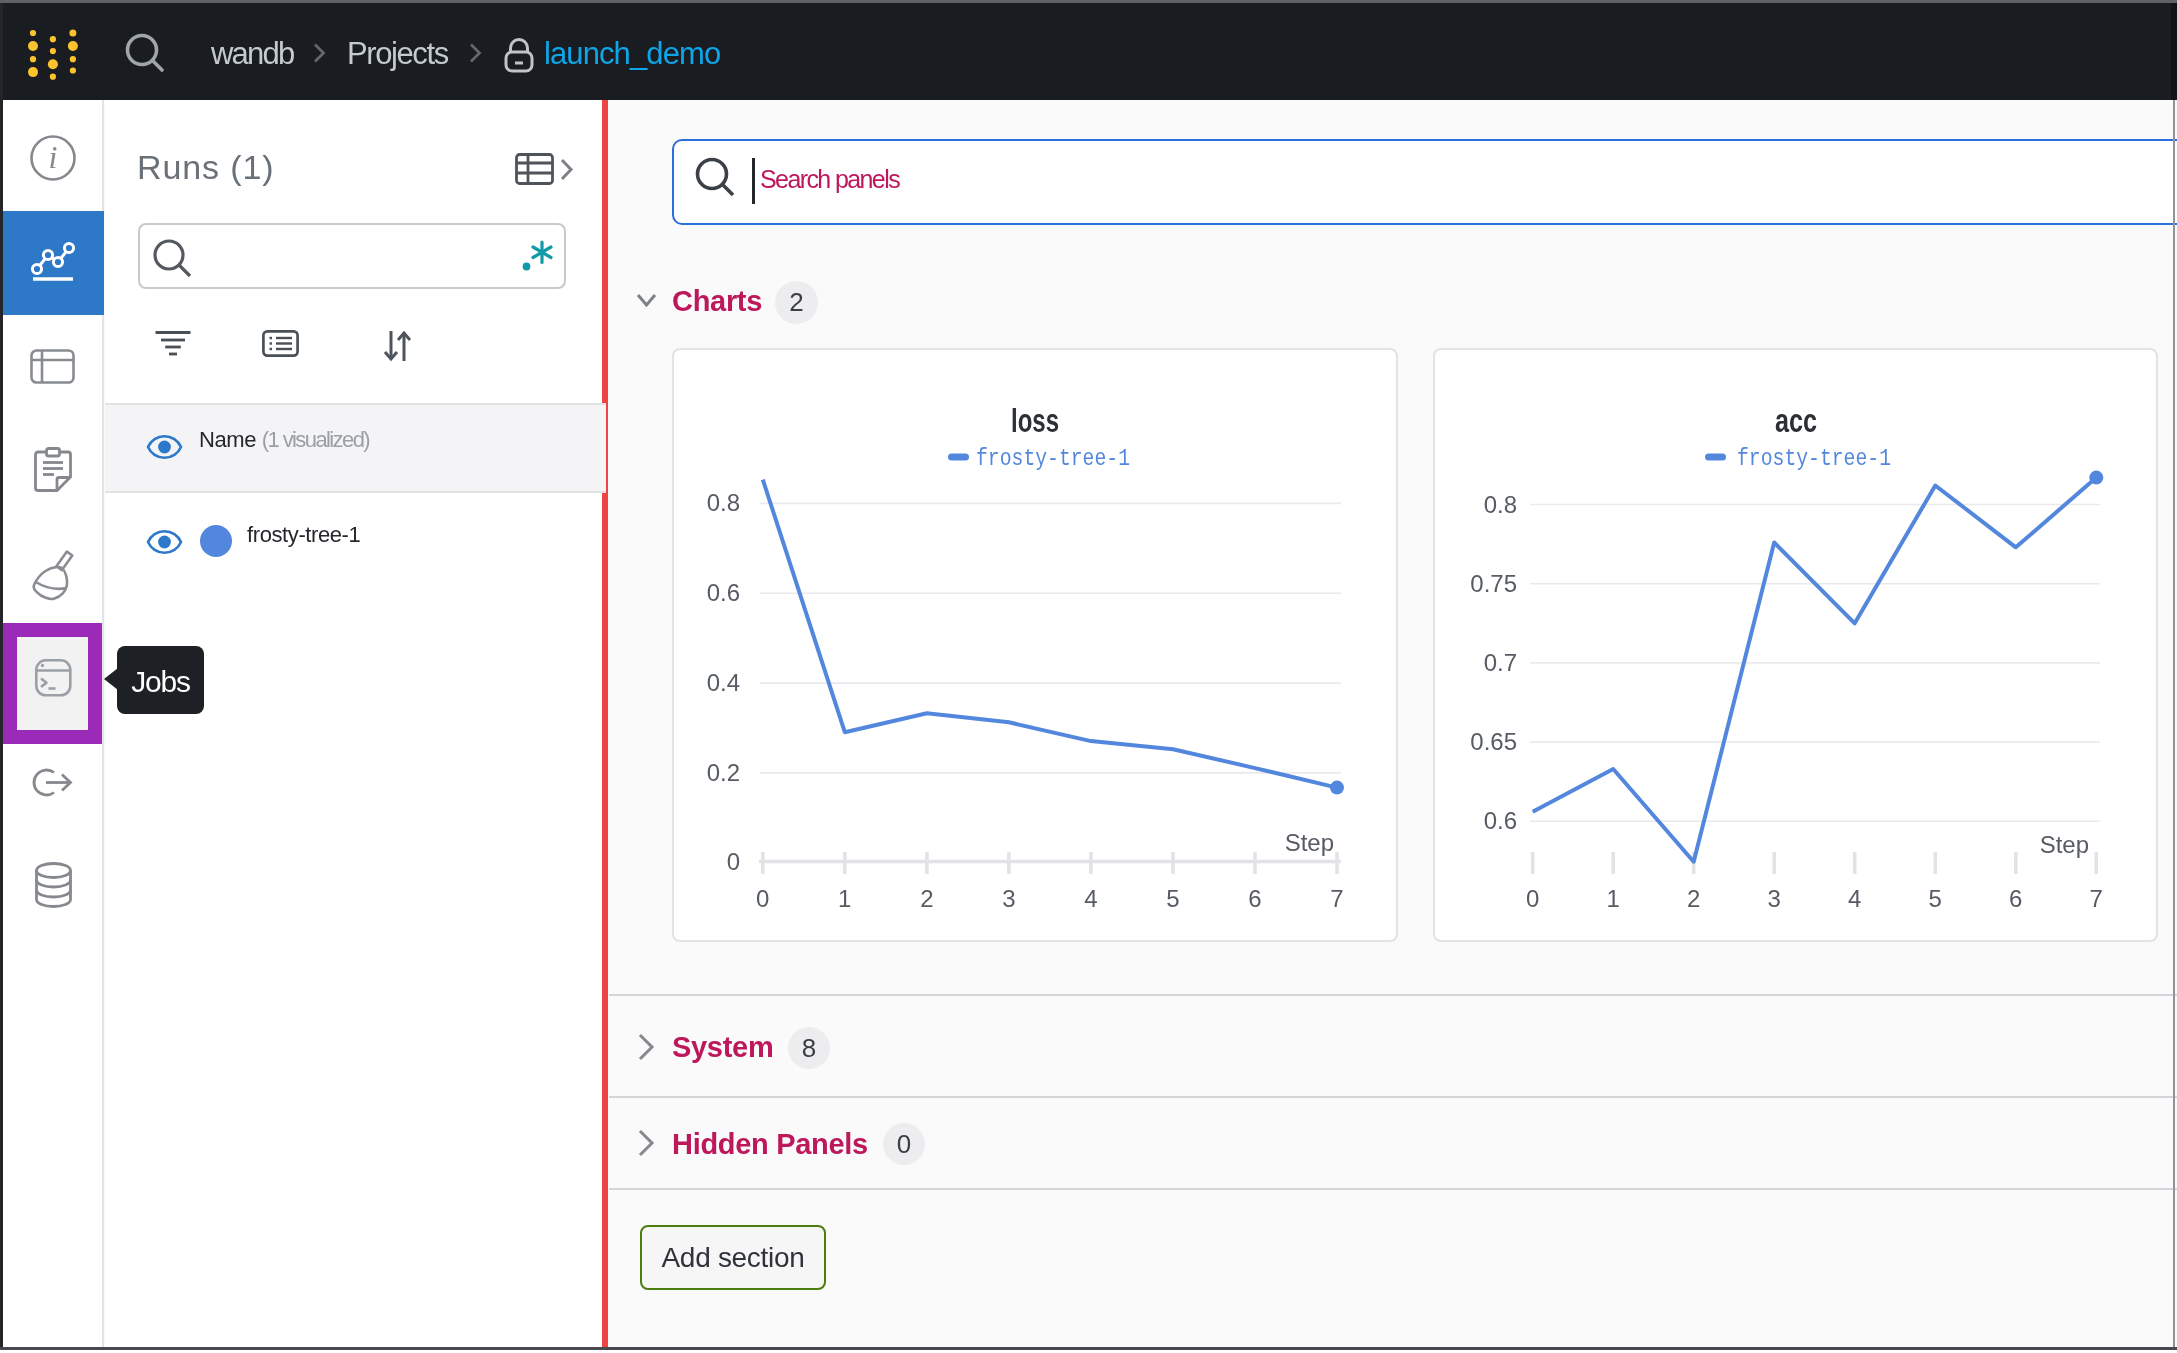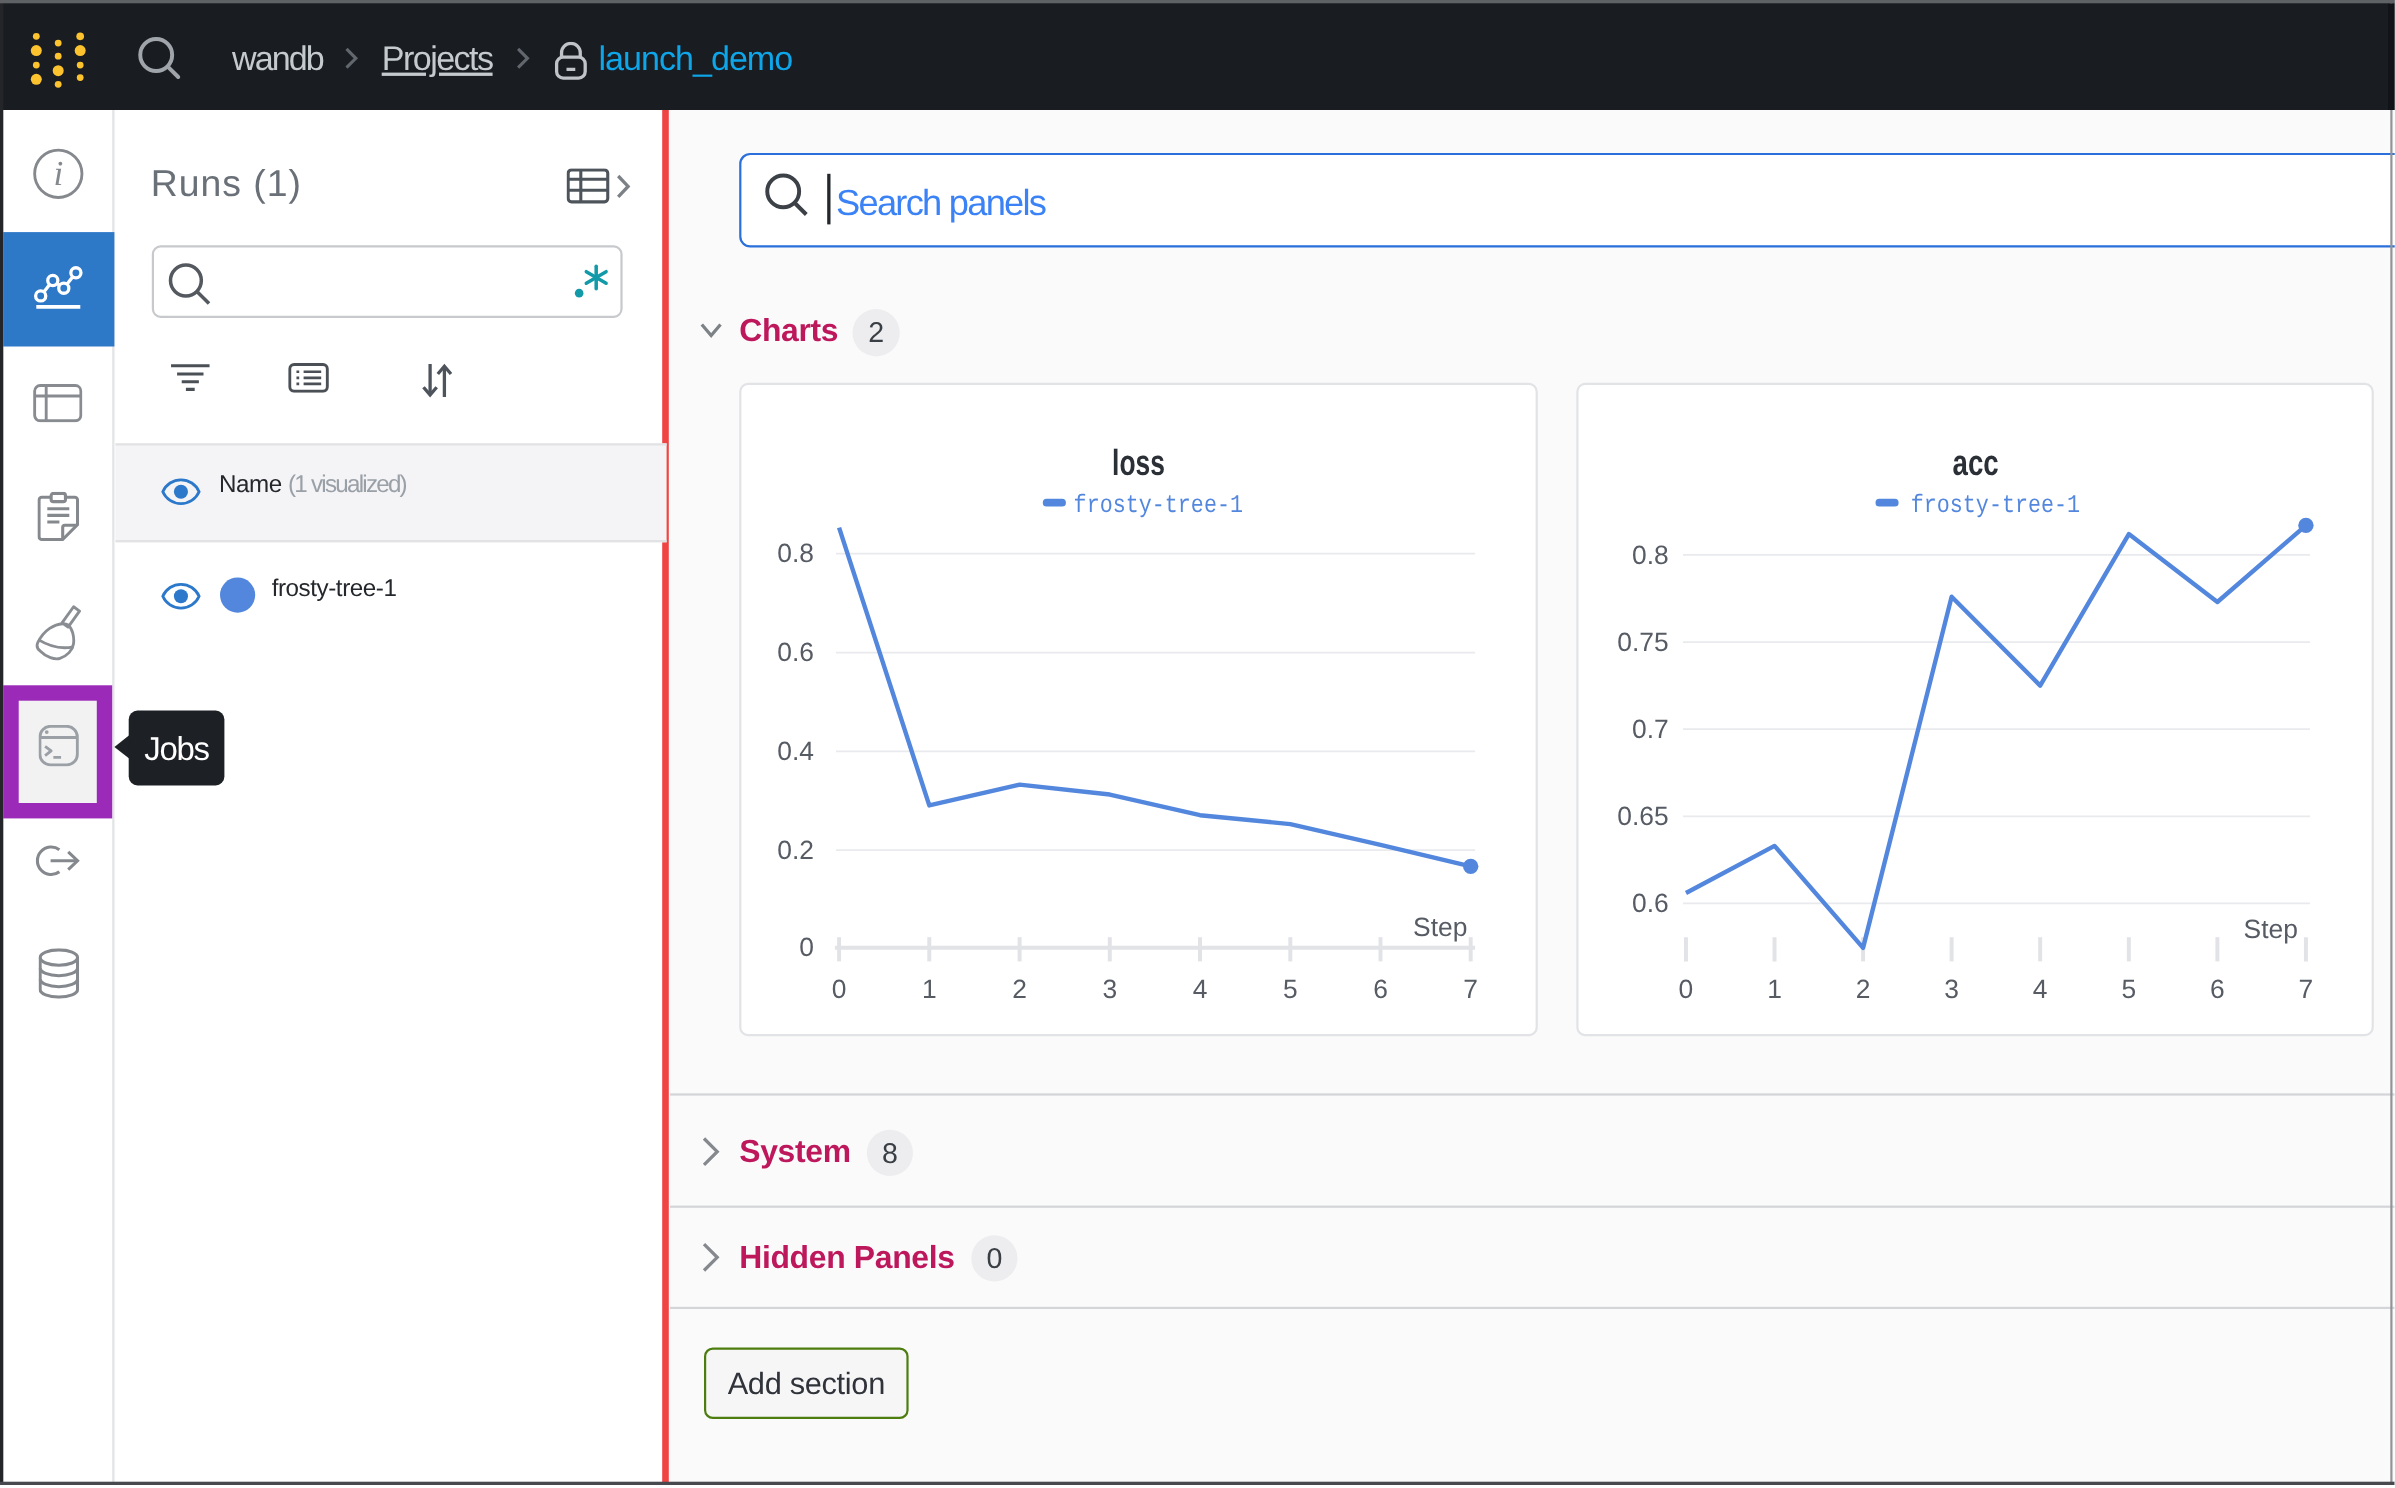--- a/index.html
+++ b/index.html
@@ -27,21 +27,21 @@
   #runspanel { position:absolute; left:105px; top:100px; width:503px; height:1250px; background:#ffffff; border-right:6px solid #ef4444; }
   #runstitle { position:absolute; left:32px; top:48px; font-size:34px; letter-spacing:0.9px; color:#697077; }
   #runsearch { position:absolute; left:33px; top:123px; width:428px; height:66px; border:2px solid #c7c9cc; border-radius:8px; background:#fff; }
   #namerow { position:absolute; left:0px; top:303px; width:501px; height:90px; background:#f4f4f6; border-top:2px solid #e1e2e4; border-bottom:2px solid #e1e2e4; }
   .rowtxt { font-size:22px; letter-spacing:-0.4px; color:#24272c; }
   .graytxt { color:#9aa0a7; }
 
   
   #main { position:absolute; left:609px; top:100px; width:1568px; height:1250px; background:#fafafa; }
   #searchpanels { position:absolute; left:63px; top:39px; width:1560px; height:86px; background:#fff; border:2.5px solid #2a6fdb; border-radius:10px; }
-  #searchpanels .ph { position:absolute; left:86px; top:24px; font-size:33px; color:#3b82f6; letter-spacing:-1.6px; }
+  #searchpanels .ph { position:absolute; left:86px; top:24px; font-size:25px; color:#be185d; letter-spacing:-1.6px; }
   #caret { position:absolute; left:78px; top:17px; width:2.5px; height:46px; background:#23262b; }
   .secttitle { font-size:29px; font-weight:700; letter-spacing:-0.3px; color:#be185d; }
   .badge { position:absolute; border-radius:50%; background:#ededef; text-align:center; color:#3a3f45; }
   .panel { position:absolute; top:248px; height:594px; background:#ffffff; border:2px solid #e2e3e6; border-radius:8px; }
   #sysrow { position:absolute; left:0; top:894px; width:1568px; height:104px; border-top:2.5px solid #d3d5d8; border-bottom:2.5px solid #d3d5d8; }
   #hidrow { position:absolute; left:0; top:998px; width:1568px; height:92px; border-bottom:2.5px solid #d3d5d8; }
   #addbtn { position:absolute; left:31px; top:1125px; width:186px; height:65px; background:#f6f6f7; border:2px solid #4d7c0f; border-radius:8px; text-align:center; line-height:61px; font-size:28px; letter-spacing:-0.3px; color:#30343a; }
 
   
   #leftborder { position:absolute; left:0; top:0; width:3px; height:1353px; background:#232529; z-index:50; }
@@ -71,21 +71,21 @@
       </g>
     </svg>
     <svg class="abs" style="left:122px;top:30px;" width="46" height="46" viewBox="0 0 46 46">
       <circle cx="20" cy="20" r="14.5" fill="none" stroke="#a0a5ab" stroke-width="3.6"></circle>
       <line x1="30.5" y1="30.5" x2="40" y2="40" stroke="#a0a5ab" stroke-width="3.6" stroke-linecap="round"></line>
     </svg>
     <div class="crumb" style="left:211px;letter-spacing:-1.8px;">wandb</div>
     <svg class="abs" style="left:312px;top:42px;" width="16" height="22" viewBox="0 0 16 22">
         <path d="M3 2.5 L11.5 11 L3 19.5" fill="none" stroke="#62676d" stroke-width="2.8"></path>
       </svg>
-    <div class="crumb" style="left:347px;letter-spacing:-1.4px;text-decoration:underline;">Projects</div>
+    <div class="crumb" style="left:347px;letter-spacing:-1.4px;">Projects</div>
     <svg class="abs" style="left:468px;top:42px;" width="16" height="22" viewBox="0 0 16 22">
         <path d="M3 2.5 L11.5 11 L3 19.5" fill="none" stroke="#62676d" stroke-width="2.8"></path>
       </svg>
     <svg class="abs" style="left:504px;top:38px;" width="30" height="36" viewBox="0 0 30 36">
       <rect x="2" y="14" width="26" height="19" rx="6" fill="none" stroke="#c0c4c9" stroke-width="3"></rect>
       <path d="M 6.5 14 L 6.5 10 A 8.5 8.5 0 0 1 23.5 10 L 23.5 14" fill="none" stroke="#c0c4c9" stroke-width="3"></path>
       <line x1="11" y1="25" x2="19" y2="25" stroke="#c0c4c9" stroke-width="3"></line>
     </svg>
     <div class="crumb" style="left:544px;color:#0ea5e9;letter-spacing:-0.9px;">launch_demo</div>
   </div>

